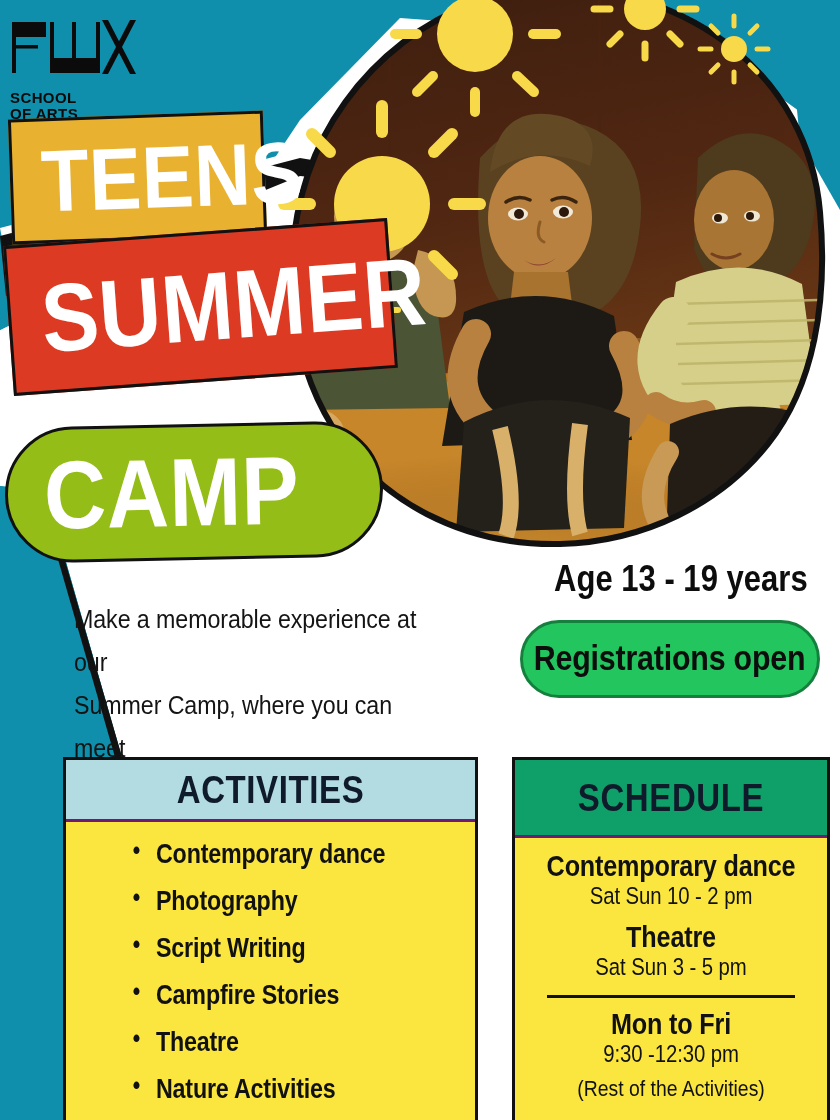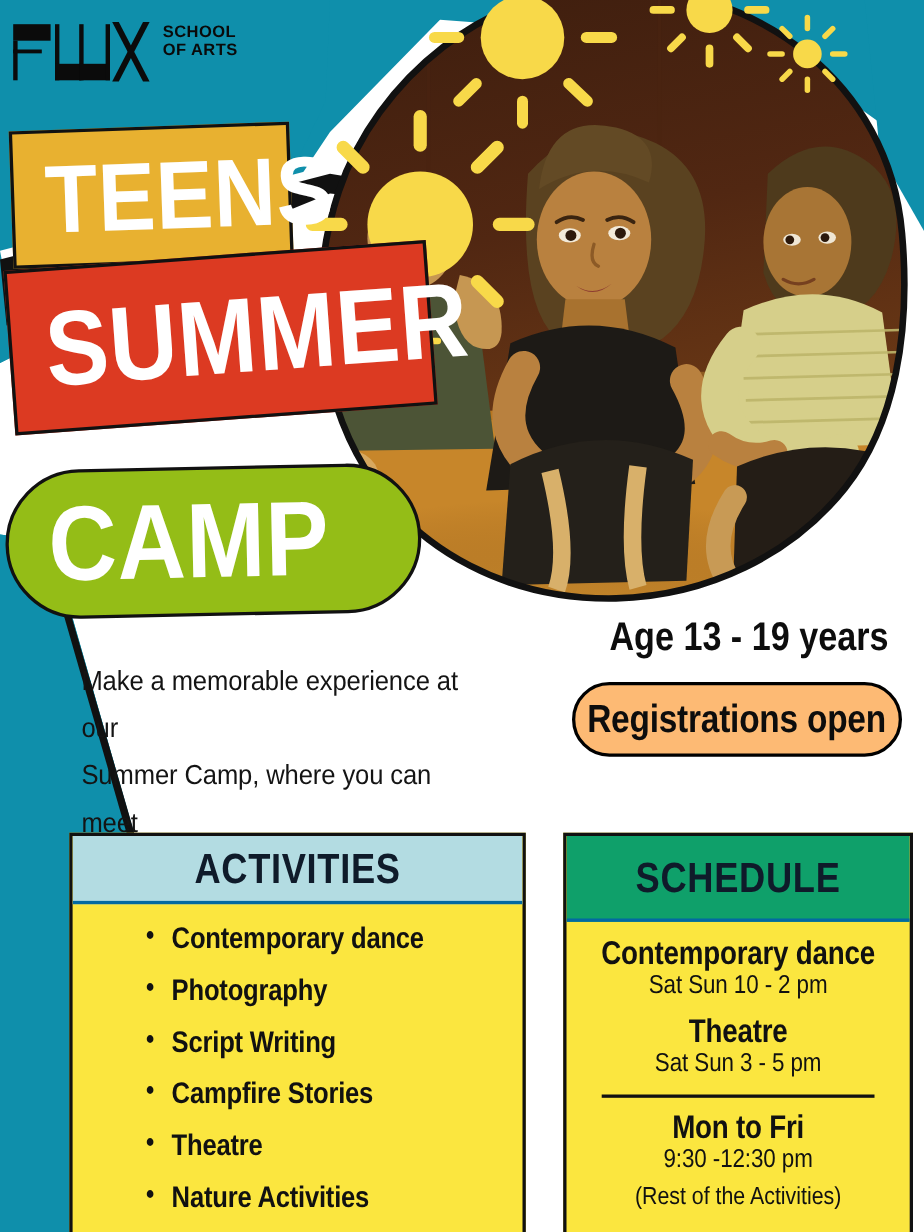--- a/index.html
+++ b/index.html
@@ -9,21 +9,21 @@
     font-family:"Liberation Sans", sans-serif;
     overflow:hidden;
     position:relative;
   }
   .poster { position:relative; width:840px; height:1120px; background:#fff; overflow:hidden; }
 
   
   .bg-svg { position:absolute; inset:0; width:840px; height:1120px; }
 
   
-  .logo { position:absolute; left:10px; top:18px; display:flex; align-items:flex-start; gap:10px; }
+  .logo { position:absolute; left:10px; top:18px; display:flex; align-items:flex-start; gap:10px;flex-direction:column; }
   .logo-mark { width:128px; height:58px; display:block; }
   .logo-sub {
     color:#0a0a0a; font-weight:700; line-height:1.06;
     font-size:15px; letter-spacing:0.4px; padding-top:4px;
     font-family:"Liberation Sans", sans-serif;
   }
 
   
   .photo-wrap { position:absolute; left:268px; top:-18px; width:572px; height:580px; }
   .photo-svg { width:100%; height:100%; display:block; }
@@ -70,35 +70,35 @@
   .age-line {
     position:absolute; left:554px; top:558px;
     font-size:32px; font-weight:700; color:#0d0d0d;
     font-family:"Liberation Sans Narrow","Liberation Sans",sans-serif;
     transform:scaleY(1.14) scaleX(0.97); transform-origin:left top;
     letter-spacing:0px; white-space:nowrap;
   }
 
   
   .reg-pill {
-    position:absolute; left:520px; top:620px; width:300px; height:68px;
-    background:#fdba74; border:3px solid #000000; border-radius:42px;
+    position:absolute; left:520px; top:620px; width:300px; height:78px;
+    background:#22c55e; border:3px solid #15803d; border-radius:42px;
     display:flex; align-items:center; justify-content:center;
   }
   .reg-pill span {
     font-size:31px; font-weight:700; color:#0d0d0d;
     font-family:"Liberation Sans Narrow","Liberation Sans",sans-serif;
     transform:scaleY(1.15) scaleX(0.98);
     letter-spacing:-0.2px; white-space:nowrap;
   }
 
   
   .panel { position:absolute; border:3px solid #111; background:#fbe63f; overflow:hidden; }
   .panel-head {
-    border-bottom:3px solid #0369a1;
+    border-bottom:3px solid #701a75;
     display:flex; align-items:center; justify-content:center;
   }
   .panel-head span {
     font-size:33px; font-weight:700; color:#0f1b2a;
     font-family:"Liberation Sans Narrow","Liberation Sans",sans-serif;
     letter-spacing:0.6px; transform:scaleY(1.16);
   }
   .panel-activities { left:63px; top:757px; width:415px; height:370px; }
   .panel-activities .panel-head { height:62px; background:#b3dce2; }
   .panel-schedule  { left:512px; top:757px; width:318px; height:370px; }

